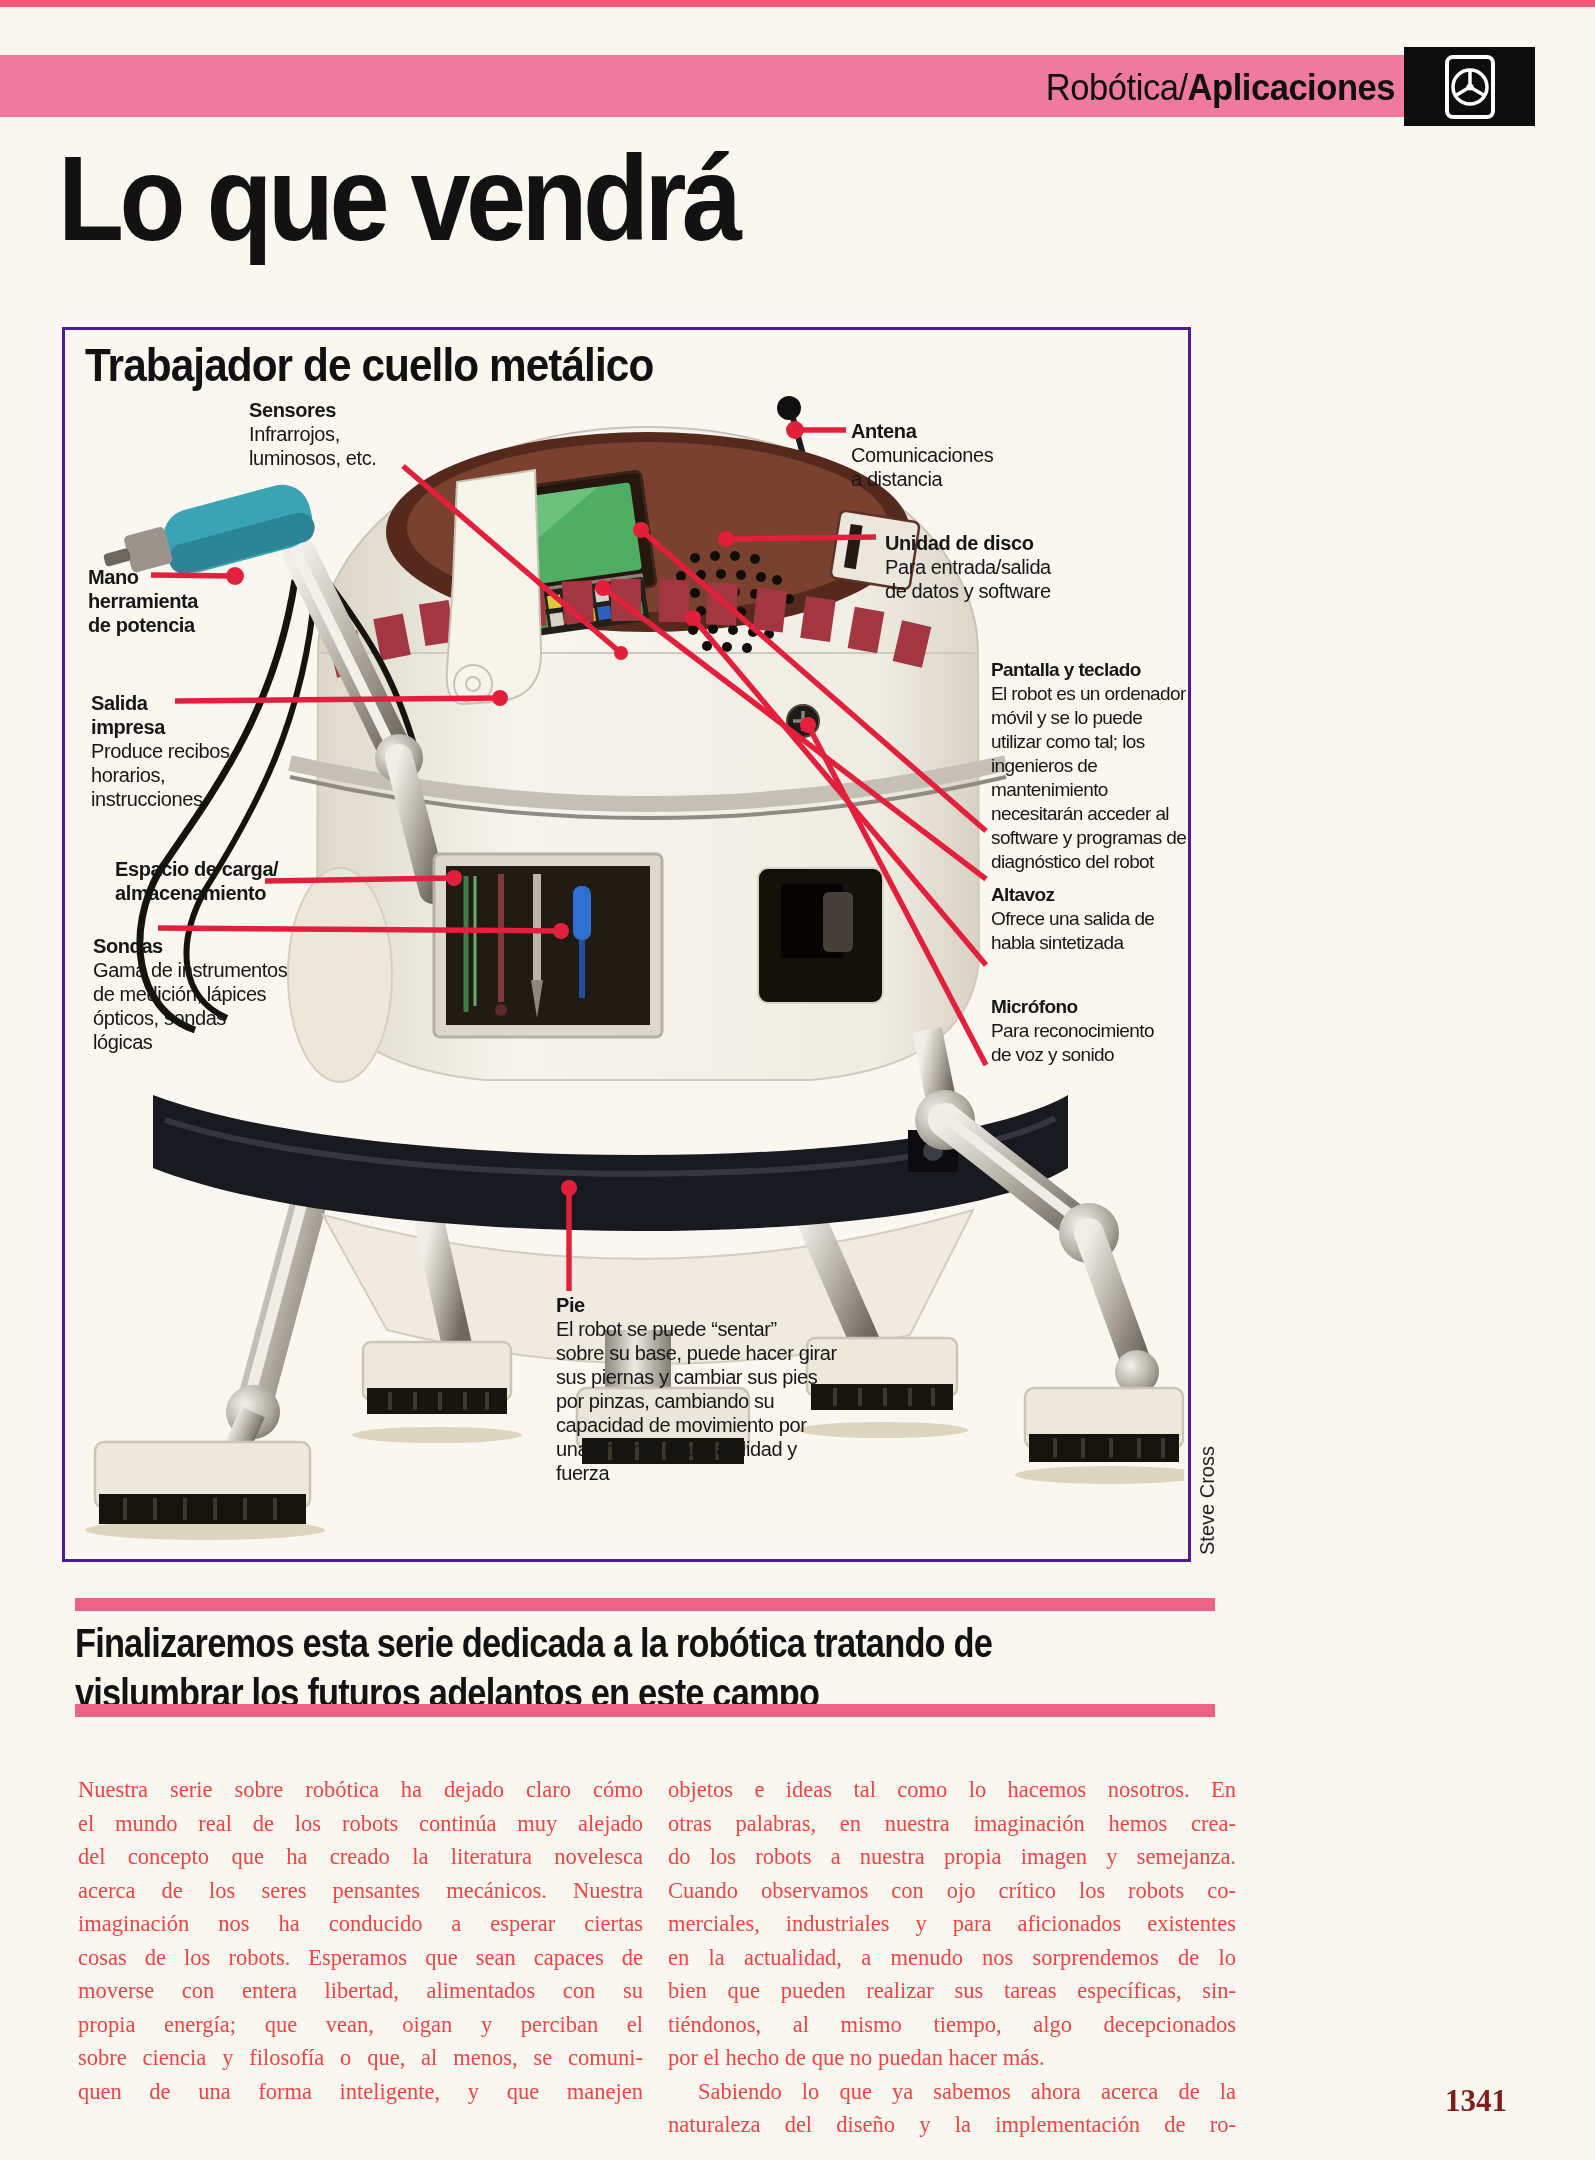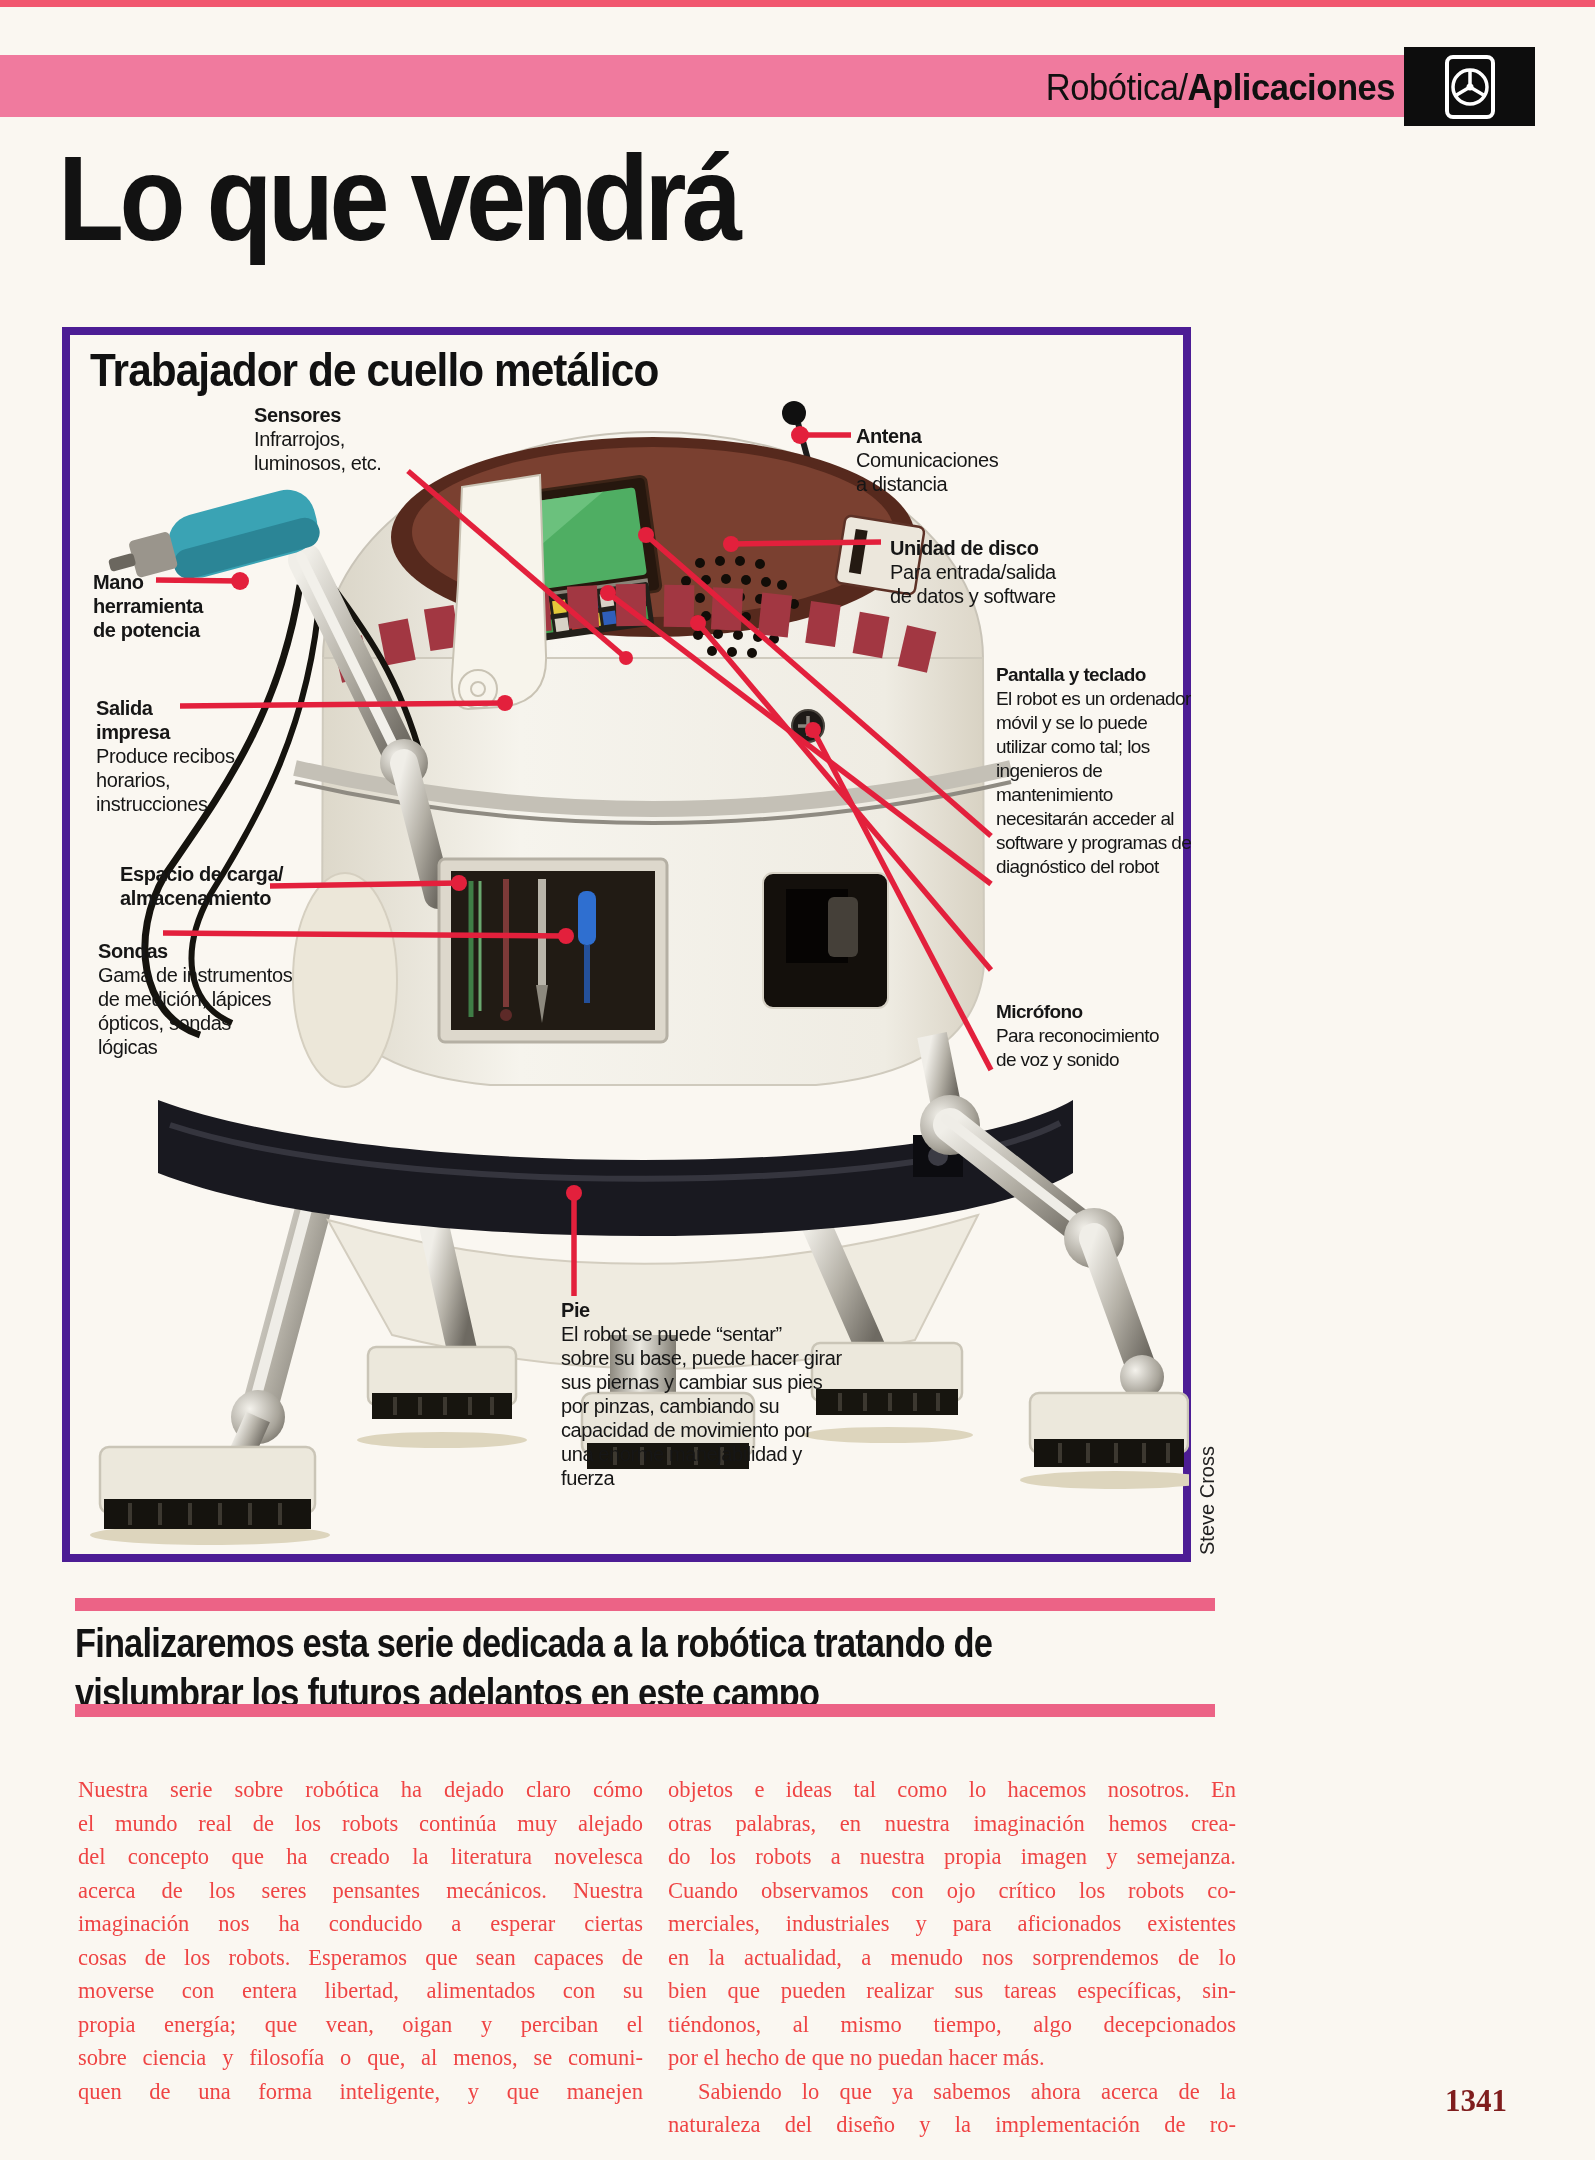--- a/index.html
+++ b/index.html
@@ -38,21 +38,21 @@
   
   .headline{
     left:58px;top:138px;width:900px;
     font-size:120px;font-weight:700;letter-spacing:-5px;line-height:1;
     transform:scaleX(.9);transform-origin:0 0;color:#121212;
   }
 
   
   .diagram{
     left:62px;top:327px;width:1129px;height:1235px;
-    border:8px solid #4c1d95;background:transparent;
+    border:3px solid #4c1d95;background:transparent;
   }
   .diagram-title{
     position:absolute;left:20px;top:8px;
     font-size:46px;font-weight:700;letter-spacing:-1px;
     transform:scaleX(.92);transform-origin:0 0;color:#111;
     white-space:nowrap;
   }
   .robot-svg{position:absolute;left:0;top:0;width:1119px;height:1225px;}
 
   .lbl{position:absolute;letter-spacing:-.4px;line-height:24px;font-size:20px;}
@@ -453,20 +453,25 @@
     <div class="lbl-t">Pantalla y teclado</div>
     <div class="lbl-b">El robot es un ordenador
 móvil y se lo puede
 utilizar como tal; los
 ingenieros de
 mantenimiento
 necesitarán acceder al
 software y programas de
 diagnóstico del robot</div>
   </div>
+  <div class="lbl" style="left:926px;top:553px;width:200px;font-size:19px;letter-spacing:-0.6px;">
+    <div class="lbl-t">Altavoz</div>
+    <div class="lbl-b">Ofrece una salida de
+habla sintetizada</div>
+  </div>
   <div class="lbl" style="left:926px;top:665px;width:200px;font-size:19px;letter-spacing:-0.6px;">
     <div class="lbl-t">Micrófono</div>
     <div class="lbl-b">Para reconocimiento
 de voz y sonido</div>
   </div>
   <div class="lbl" style="left:491px;top:963px;width:320px;">
     <div class="lbl-t">Pie</div>
     <div class="lbl-b">El robot se puede “sentar”
 sobre su base, puede hacer girar
 sus piernas y cambiar sus pies

